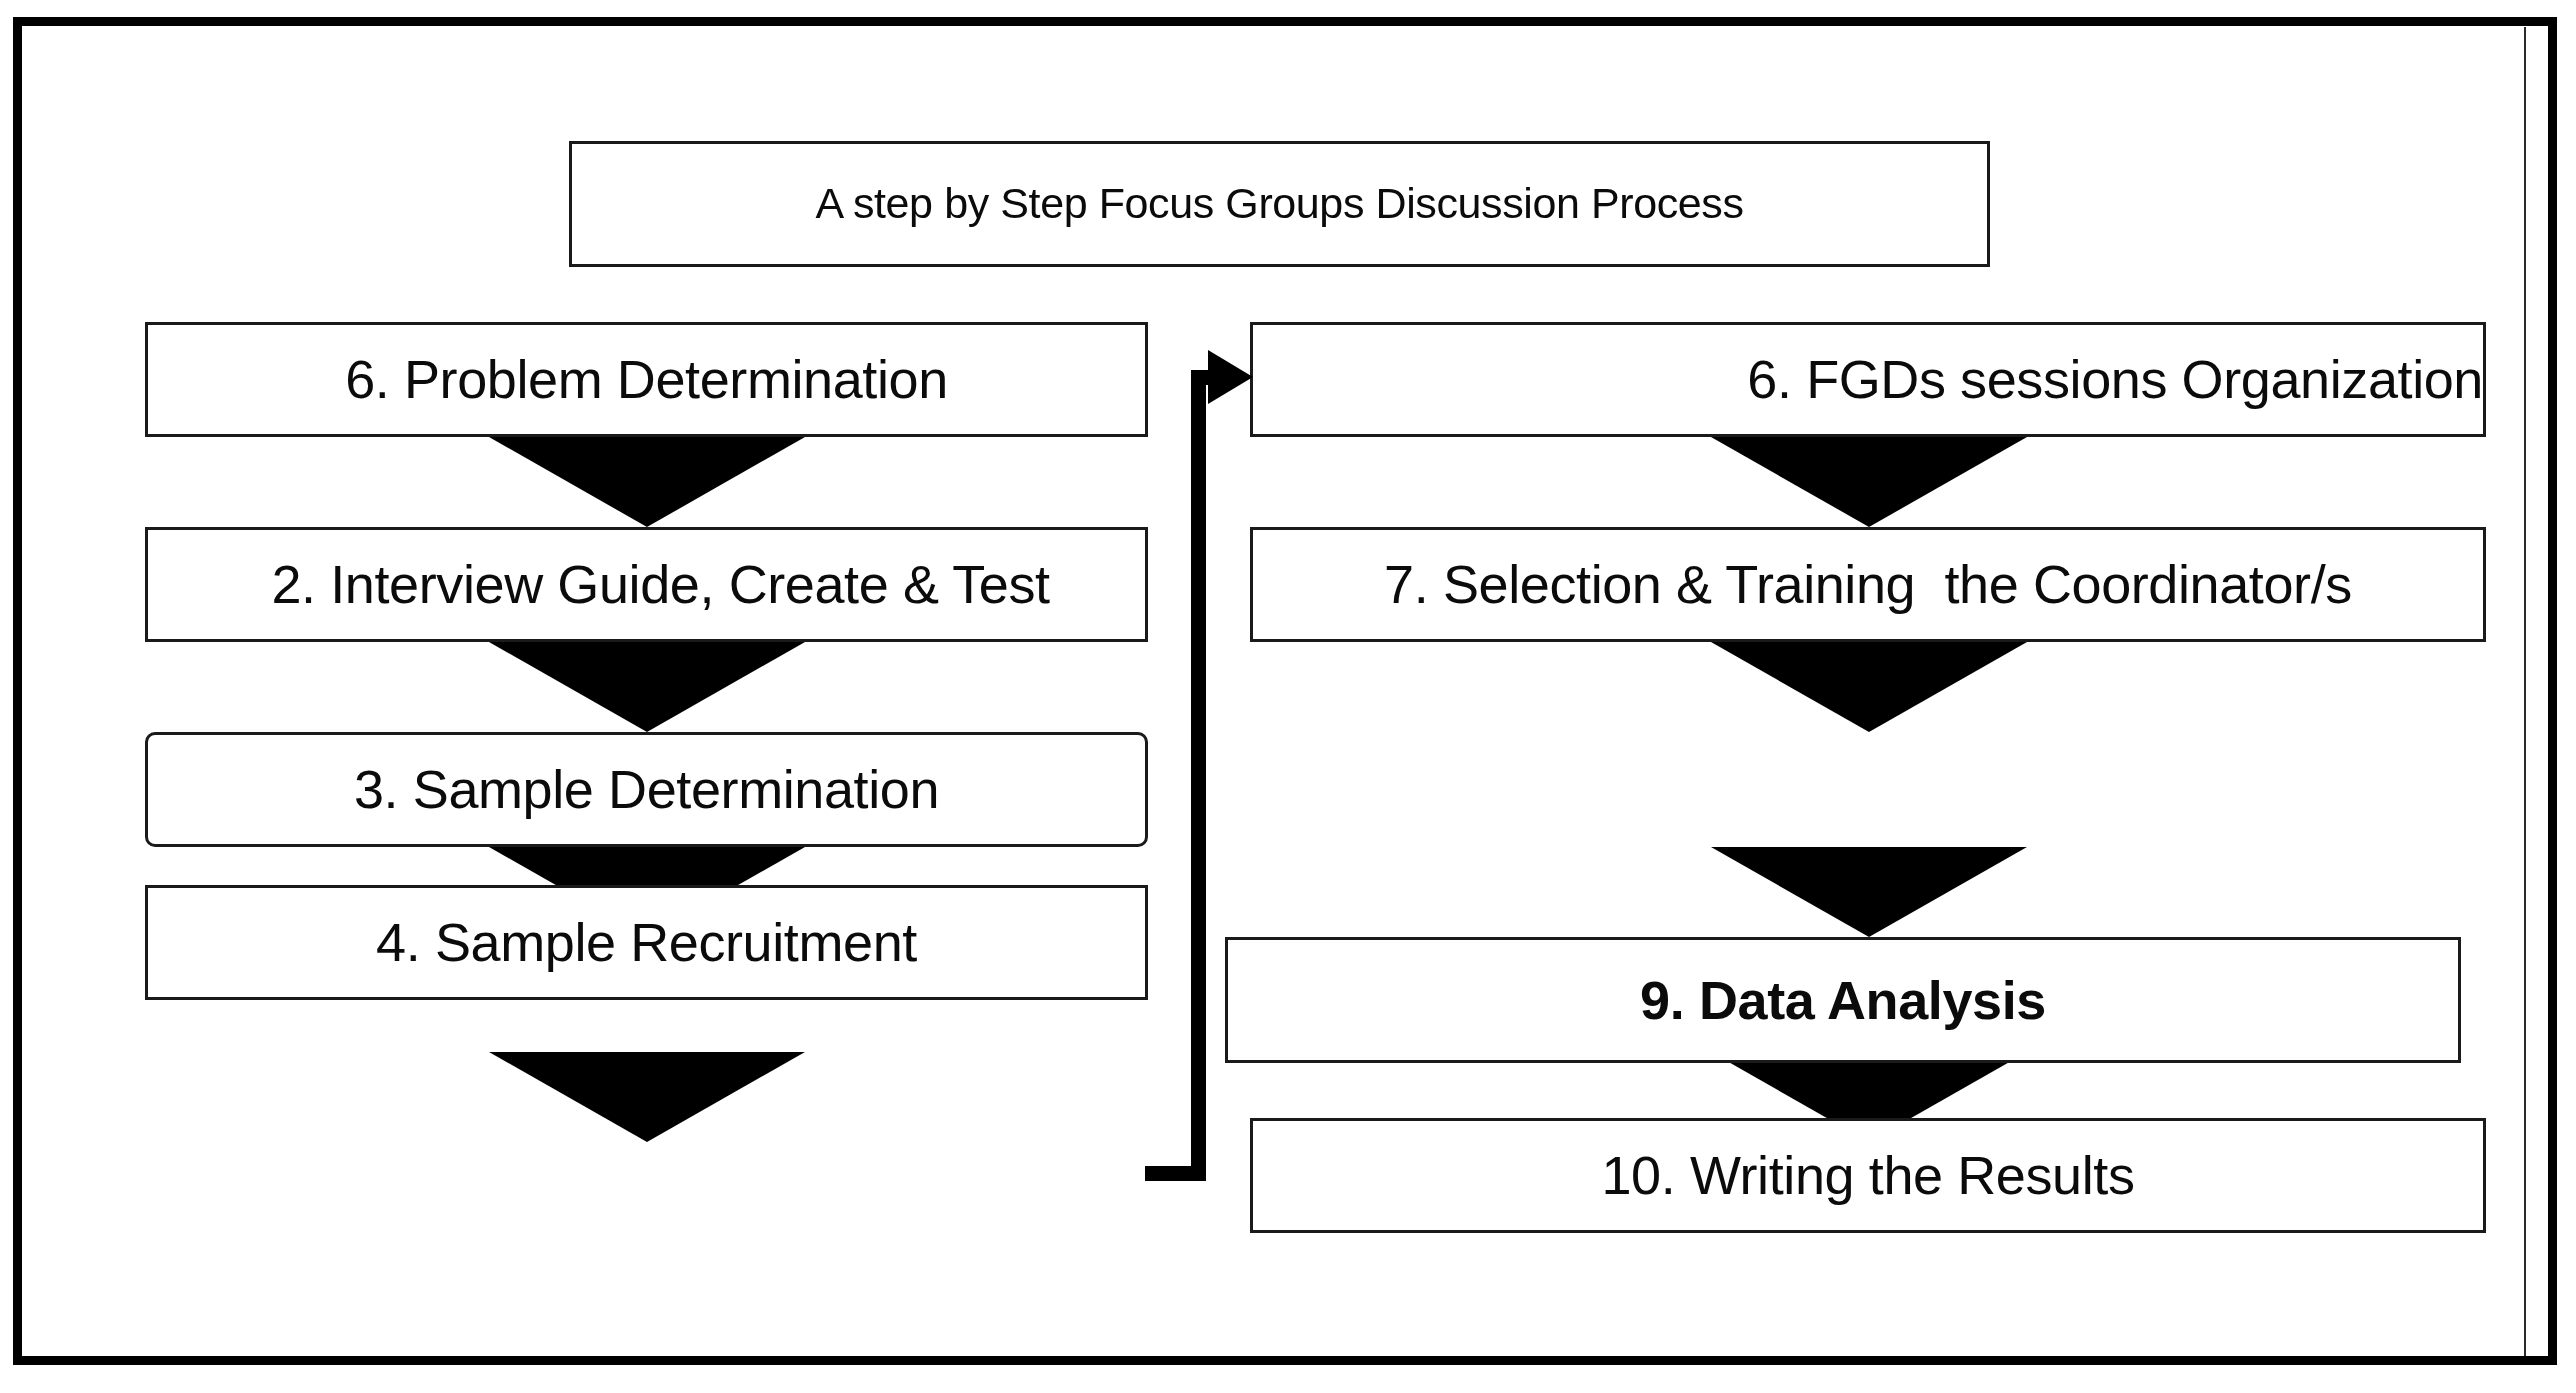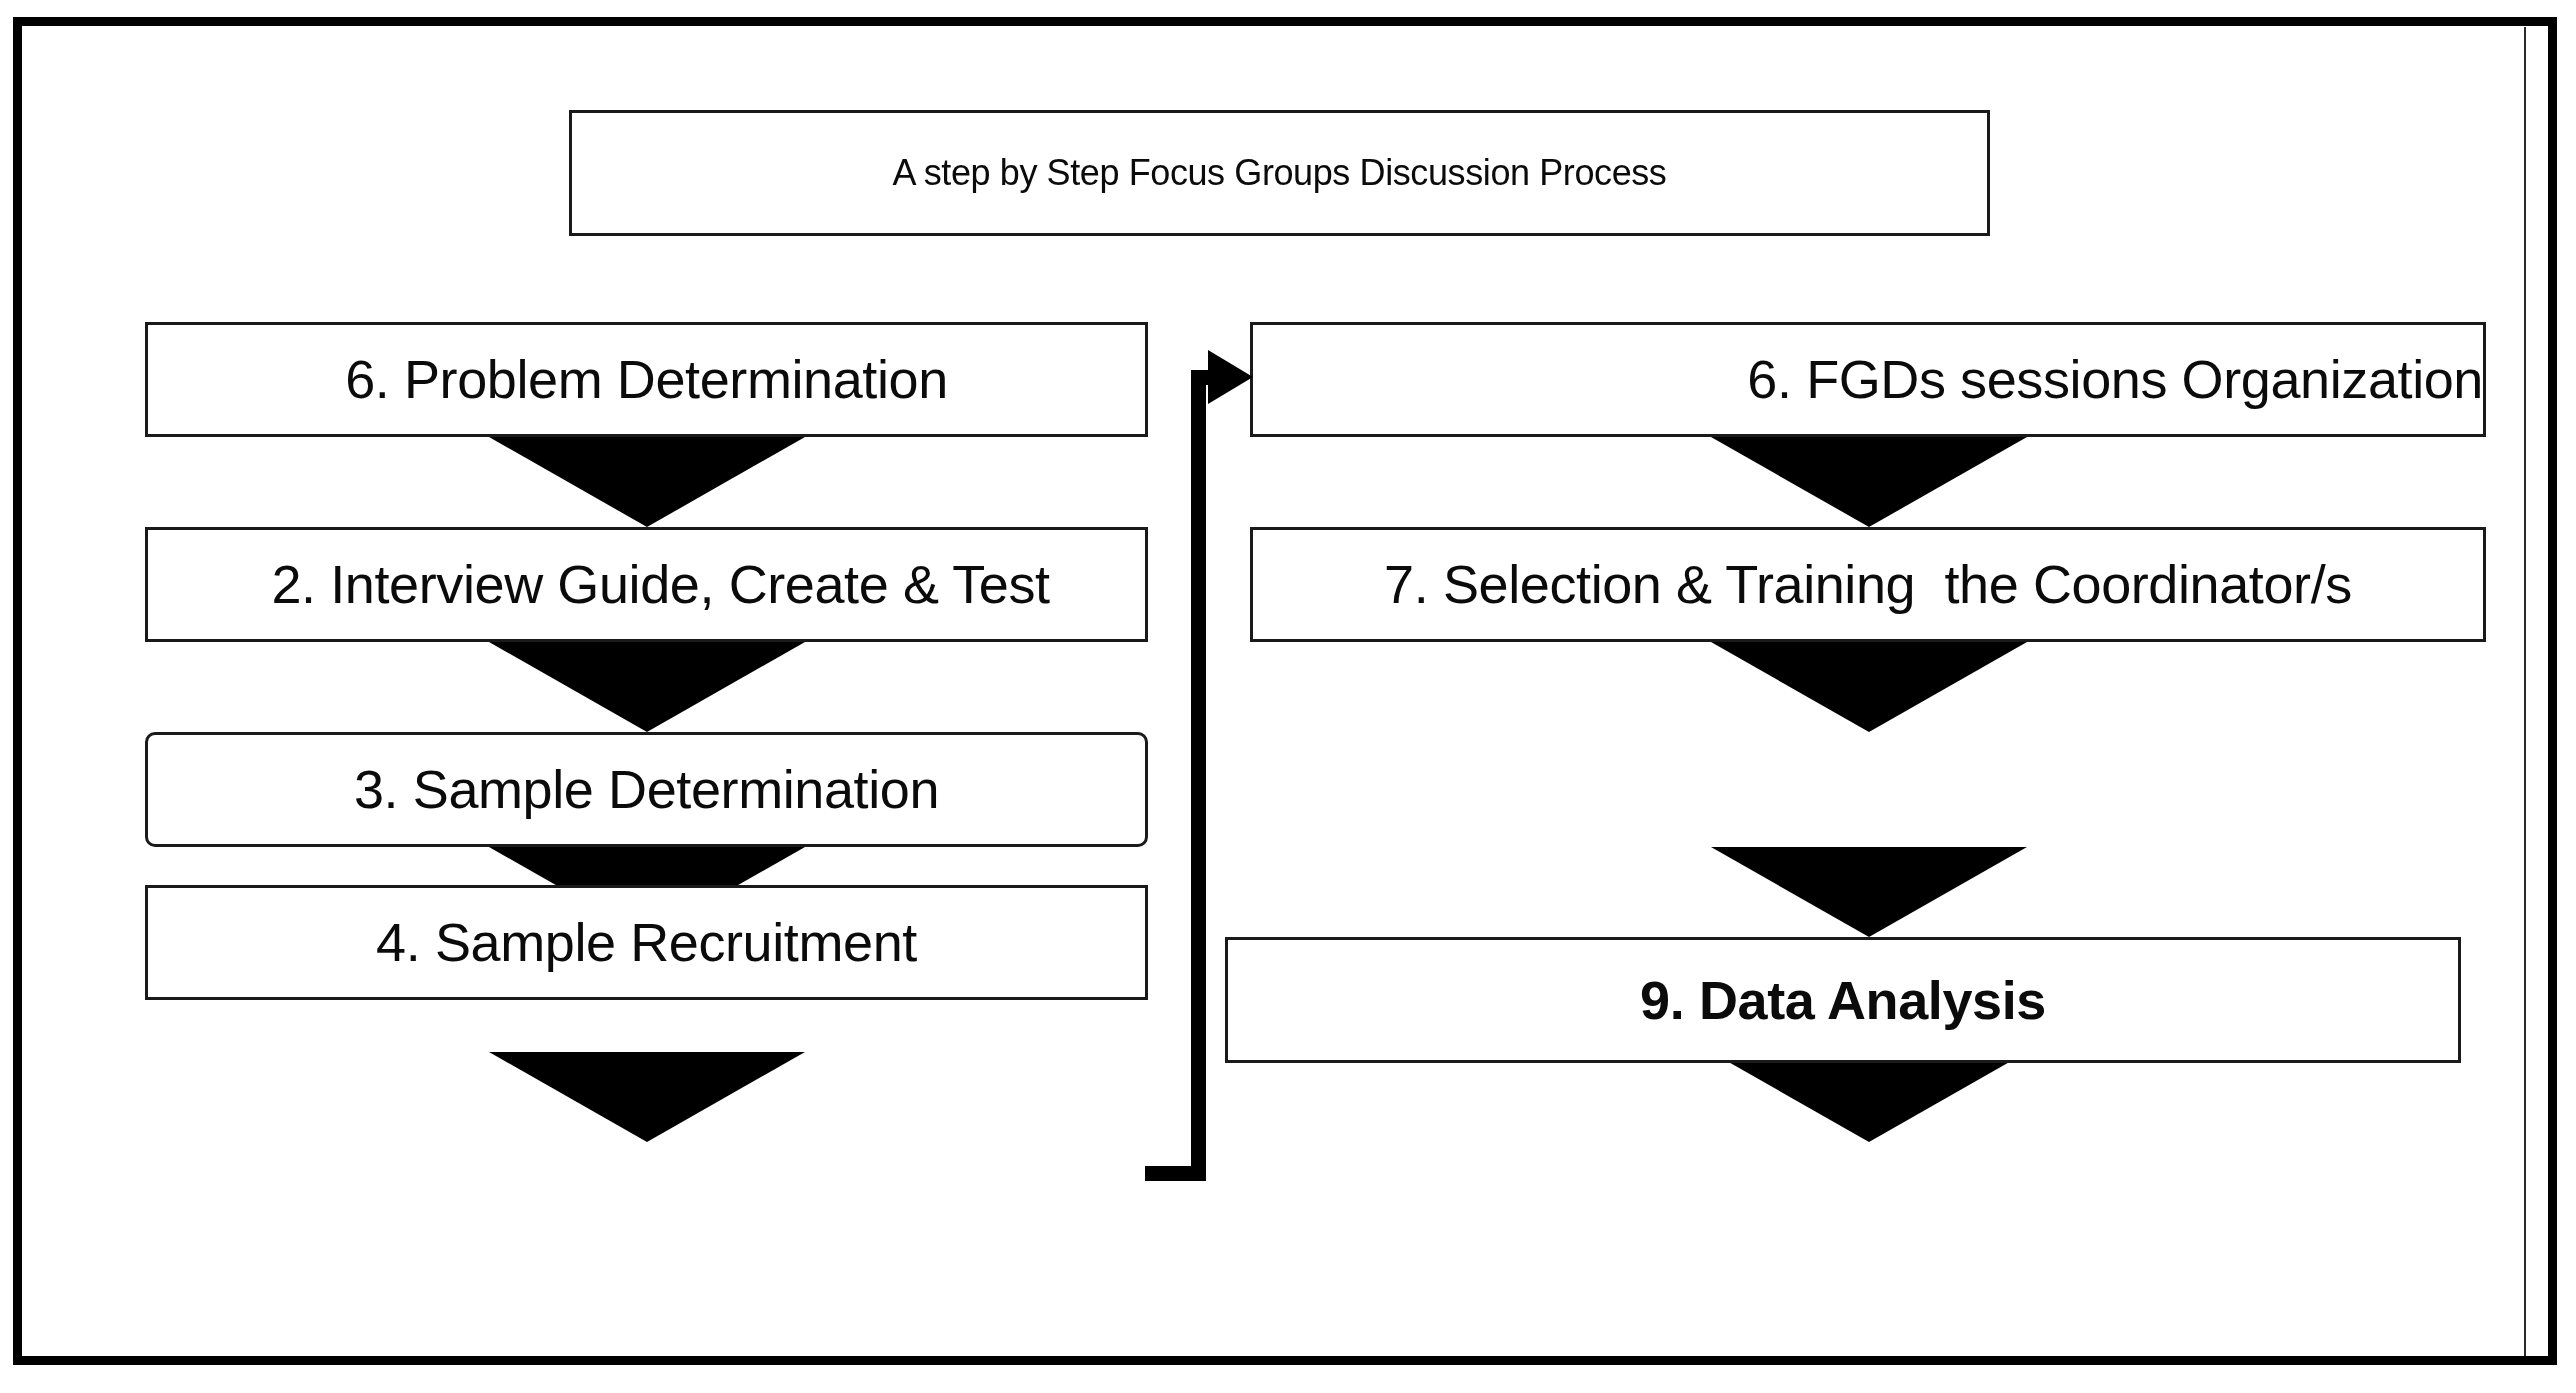--- a/index.html
+++ b/index.html
@@ -55,21 +55,22 @@
     color: #0b0b0b;
     font-family: "Liberation Sans", "DejaVu Sans", sans-serif;
     font-weight: 400;
     line-height: 1.05;
     letter-spacing: -0.4px;
     white-space: pre;
     z-index: 3;
   }
 
   .title-box {
-    font-size: 36px;
+    font-size: 43px;
+    margin-top: 31px;
   }
 
   .step-box {
     font-size: 54px;
   }
 
   
   .tri-arrow {
     position: absolute;
     width: 0;
@@ -158,15 +159,18 @@
 
 
   <div class="tri-arrow" style="left:1711px; top:847px; border-left-width:158px; border-right-width:158px; border-top-width:90px;"></div>
 
   <div class="fbox step-box" style="left:1225px; top:937px; width:1236px; height:126px;font-weight:bold;">
     <span>9. Data Analysis</span>
   </div>
 
   <div class="tri-arrow" style="left:1711px; top:1052px; border-left-width:158px; border-right-width:158px; border-top-width:90px;"></div>
 
+  <div class="fbox step-box" style="left:1250px; top:1118px; width:1236px; height:115px;">
+    <span>10. Writing the Results</span>
+  </div>
 
 </div>
 
 
 </body></html>

